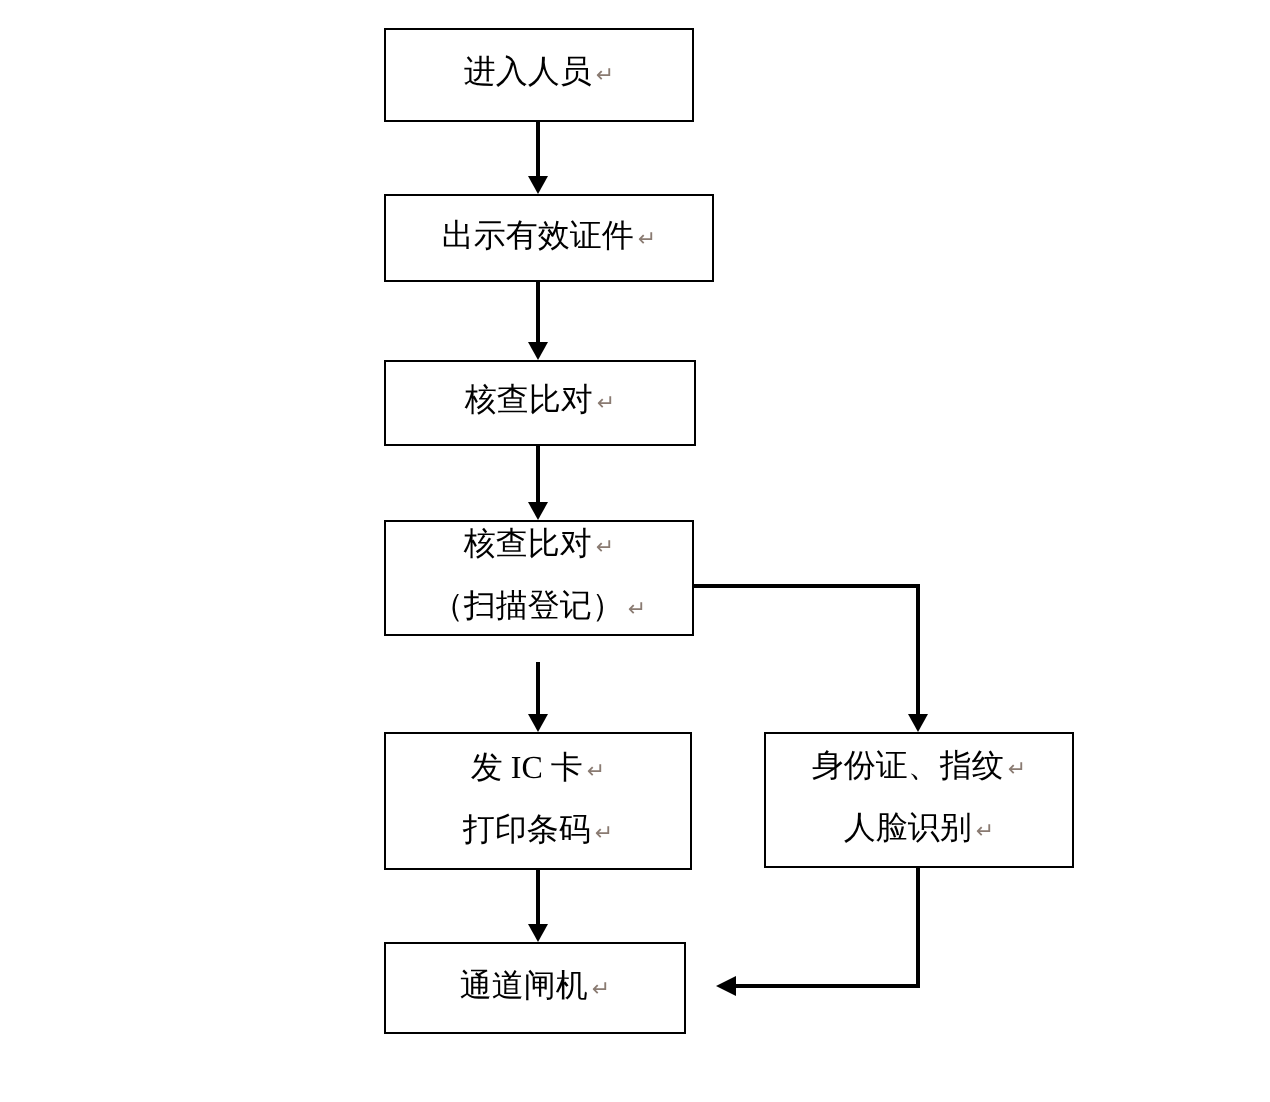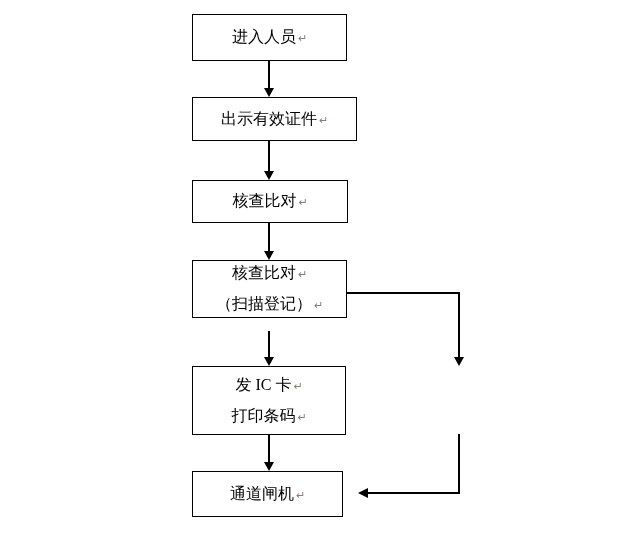--- a/index.html
+++ b/index.html
@@ -89,20 +89,24 @@
 
   <div class="hline" style="left:347px;top:292px;width:112px"></div>
   <div class="vline" style="left:458px;top:292px;height:66px"></div>
   <div class="arrow-down" style="left:454px;top:357px"></div>
 
   <div class="node" style="left:192px;top:366px;width:154px;height:69px">
     <div class="nline"><span>发 IC 卡</span><span class="ret">↵</span></div>
     <div class="nline"><span>打印条码</span><span class="ret">↵</span></div>
   </div>
 
+  <div class="node" style="left:382px;top:366px;width:155px;height:68px">
+    <div class="nline"><span>身份证、指纹</span><span class="ret">↵</span></div>
+    <div class="nline"><span>人脸识别</span><span class="ret">↵</span></div>
+  </div>
 
   <div class="vline" style="left:268px;top:435px;height:28px"></div>
   <div class="arrow-down" style="left:264px;top:462px"></div>
 
   <div class="vline" style="left:458px;top:434px;height:59px"></div>
   <div class="hline" style="left:368px;top:492px;width:92px"></div>
   <div class="arrow-left" style="left:358px;top:488px"></div>
 
   <div class="node" style="left:192px;top:471px;width:151px;height:46px">
     <div class="nline"><span>通道闸机</span><span class="ret">↵</span></div>

